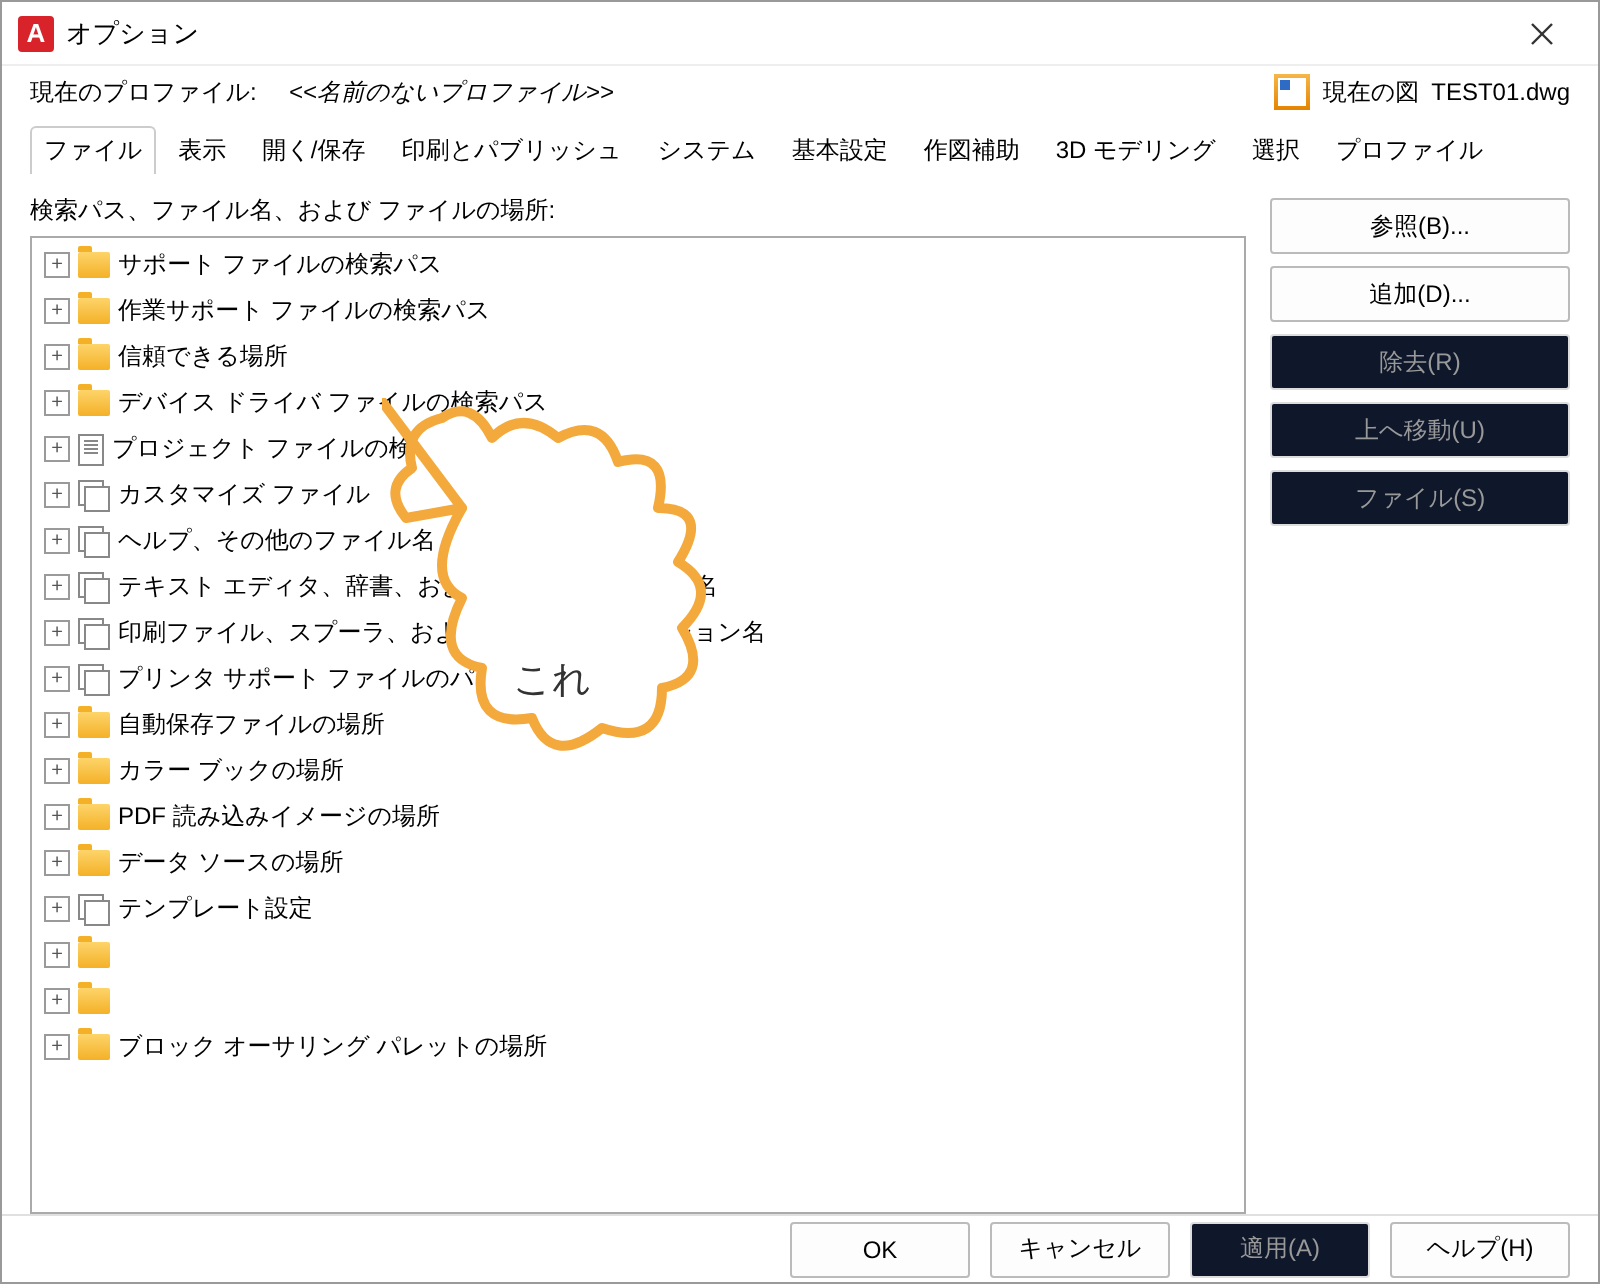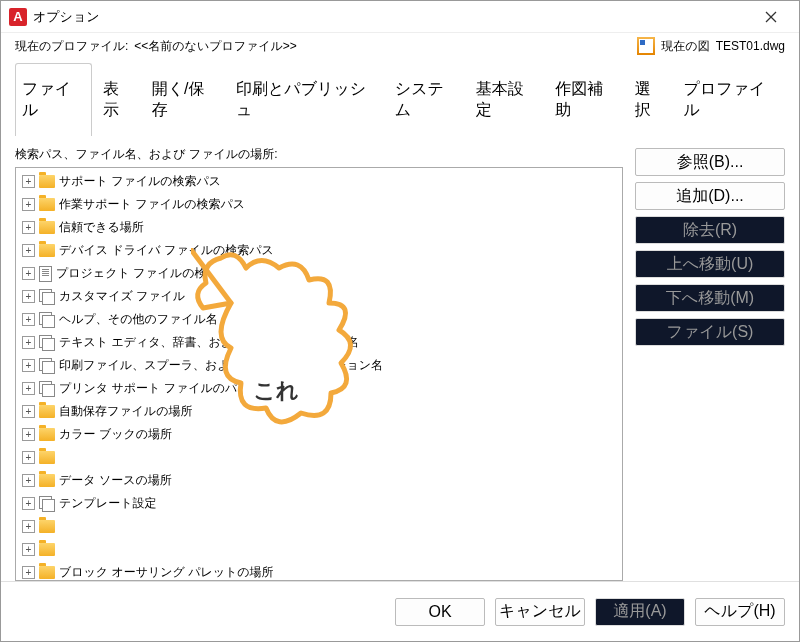--- a/index.html
+++ b/index.html
@@ -4,55 +4,55 @@
 <style>
 *{box-sizing:border-box;margin:0;padding:0;font-family:"Yu Gothic UI","Meiryo",sans-serif;font-size:12px;}
 body{background:#f0f0f0;width:800px;height:642px;overflow:hidden;}
 .window{width:800px;height:642px;background:#fff;border:1px solid #999;display:flex;flex-direction:column;}
 .titlebar{height:32px;display:flex;align-items:center;padding:0 8px;border-bottom:1px solid #eee;}
 .app-icon{width:18px;height:18px;background:#d8232a;border-radius:2px;display:flex;align-items:center;justify-content:center;color:#fff;font-weight:bold;font-size:13px;margin-right:6px;}
 .title{flex:1;font-size:13px;}
 .close-btn{width:40px;height:28px;display:flex;align-items:center;justify-content:center;cursor:pointer;}
 .close-btn svg{width:12px;height:12px;}
 .profile-row{display:flex;align-items:center;padding:4px 14px 4px 14px;gap:6px;}
-.profile-name{}
+.profile-name{margin-left:10px;font-style:italic;}
 .current-draw{margin-left:auto;display:flex;align-items:center;gap:6px;text-align:right;}
 .draw-icon{width:18px;height:18px;background:linear-gradient(#f6b64a,#e48400);display:inline-block;position:relative;}
 .draw-icon::before{content:"";position:absolute;left:2px;top:2px;right:2px;bottom:2px;background:#fff;}
 .draw-icon::after{content:"";position:absolute;left:3px;top:3px;width:5px;height:5px;background:#2e6bc4;}
 .tabs{display:flex;padding:0 14px;gap:4px;margin-top:4px;}
-.tab{padding:15px 6px;border:1px solid transparent;border-bottom:none;cursor:pointer;font-size:16px;}
+.tab{padding:3px 6px;border:1px solid transparent;border-bottom:none;cursor:pointer;font-size:12px;}
 .tab.active{border-color:#ccc;background:#fff;border-radius:3px 3px 0 0;}
 .content{flex:1;display:flex;padding:10px 14px 0 14px;gap:12px;overflow:hidden;}
 .left{flex:1;display:flex;flex-direction:column;}
 .section-label{margin-bottom:4px;}
 .tree-wrap{flex:1;border:1px solid #aaa;position:relative;overflow:hidden;}
 .tree{position:absolute;inset:0;overflow-y:auto;padding:2px 0;}
 .tree::-webkit-scrollbar{width:12px;}
 .tree::-webkit-scrollbar-thumb{background:#bcbcbc;border-radius:3px;}
 .tree::-webkit-scrollbar-track{background:#f0f0f0;}
 .node{display:flex;align-items:center;height:23px;padding-left:6px;gap:4px;cursor:default;}
 .expander{width:13px;height:13px;border:1px solid #9a9a9a;display:flex;align-items:center;justify-content:center;font-size:10px;line-height:1;color:#555;cursor:pointer;}
 .folder{width:16px;height:13px;background:linear-gradient(#fdd46a,#f4b127);border-radius:1px;position:relative;}
 .folder::before{content:"";position:absolute;top:-3px;left:0;width:7px;height:3px;background:#f4b127;border-radius:1px 1px 0 0;}
 .multi{width:16px;height:15px;position:relative;}
 .multi::before,.multi::after{content:"";position:absolute;width:11px;height:11px;border:1px solid #888;background:#fff;}
 .multi::before{left:0;top:0;}
 .multi::after{left:3px;top:3px;}
 .doc{width:13px;height:16px;border:1px solid #888;background:#fff;position:relative;}
 .doc::before{content:"";position:absolute;top:2px;left:2px;right:2px;height:1px;background:#888;box-shadow:0 2px 0 #888,0 4px 0 #888,0 6px 0 #888;}
 .right{width:150px;display:flex;flex-direction:column;gap:6px;padding-top:2px;}
-.btn{height:28px;border:1px solid #bbb;background:#fdfdfd;border-radius:2px;cursor:pointer;font-size:16px;display:flex;align-items:center;justify-content:center;}
+.btn{height:28px;border:1px solid #bbb;background:#fdfdfd;border-radius:2px;cursor:pointer;font-size:12px;display:flex;align-items:center;justify-content:center;}
 .btn.disabled{color:#999;border-color:#ddd;background:#0f172a;cursor:default;}
-.footer{height:60px;border-top:1px solid #e0e0e0;display:flex;align-items:center;justify-content:flex-end;gap:10px;padding:0 14px;}
+.footer{height:34px;border-top:1px solid #e0e0e0;display:flex;align-items:center;justify-content:flex-end;gap:10px;padding:0 14px;}
 .footer .btn{width:90px;}
 
 .cloud{position:absolute;left:175px;top:80px;width:170px;height:190px;pointer-events:none;z-index:10;}
 .cloud svg{width:100%;height:100%;}
-.cloud-text{position:absolute;left:50%;top:128px;transform:translateX(-50%);font-size:22px;font-weight:bold;color:#333;}
+.cloud-text{position:absolute;left:50%;top:128px;transform:translateX(-50%);font-size:19px;font-weight:normal;color:#333;}
 </style>
 </head>
 <body>
 
 <div class="window">
   <div class="titlebar">
     <div class="app-icon">A</div>
     <div class="title">オプション</div>
     <div class="close-btn">
       <svg viewBox="0 0 12 12">
@@ -73,20 +73,21 @@
   </div>
 
   <div class="tabs" id="tabs">
       <div class="tab active">ファイル</div>
       <div class="tab">表示</div>
       <div class="tab">開く/保存</div>
       <div class="tab">印刷とパブリッシュ</div>
       <div class="tab">システム</div>
       <div class="tab">基本設定</div>
       <div class="tab">作図補助</div>
+      <div class="tab">3D モデリング</div>
       <div class="tab">選択</div>
       <div class="tab">プロファイル</div>
     </div>
 
   <div class="content">
     <div class="left">
       <div class="section-label">検索パス、ファイル名、および ファイルの場所:</div>
       <div class="tree-wrap" style="position:relative">
         <div class="tree" id="tree">
             <div class="node">
@@ -145,20 +146,21 @@
               <span>自動保存ファイルの場所</span>
             </div>
             <div class="node">
               <div class="expander">+</div>
               <div class="folder"></div>
               <span>カラー ブックの場所</span>
             </div>
             <div class="node">
               <div class="expander">+</div>
               <div class="folder"></div>
+              <span>PDF 読み込みイメージの場所</span>
             </div>
             <div class="node">
               <div class="expander">+</div>
               <div class="folder"></div>
               <span>データ ソースの場所</span>
             </div>
             <div class="node">
               <div class="expander">+</div>
               <div class="multi"></div>
               <span>テンプレート設定</span>
@@ -188,21 +190,20 @@
           </svg>
           <div class="cloud-text">これ</div>
         </div>
       </div>
     </div>
     <div class="right" id="side-buttons">
         <div class="btn">参照(B)...</div>
         <div class="btn">追加(D)...</div>
         <div class="btn disabled">除去(R)</div>
         <div class="btn disabled">上へ移動(U)</div>
-        <div class="btn disabled">下へ移動(M)</div>
         <div class="btn disabled">ファイル(S)</div>
       </div>
   </div>
 
   <div class="footer" id="footer">
       <div class="btn">OK</div>
       <div class="btn">キャンセル</div>
       <div class="btn disabled">適用(A)</div>
       <div class="btn">ヘルプ(H)</div>
     </div>

